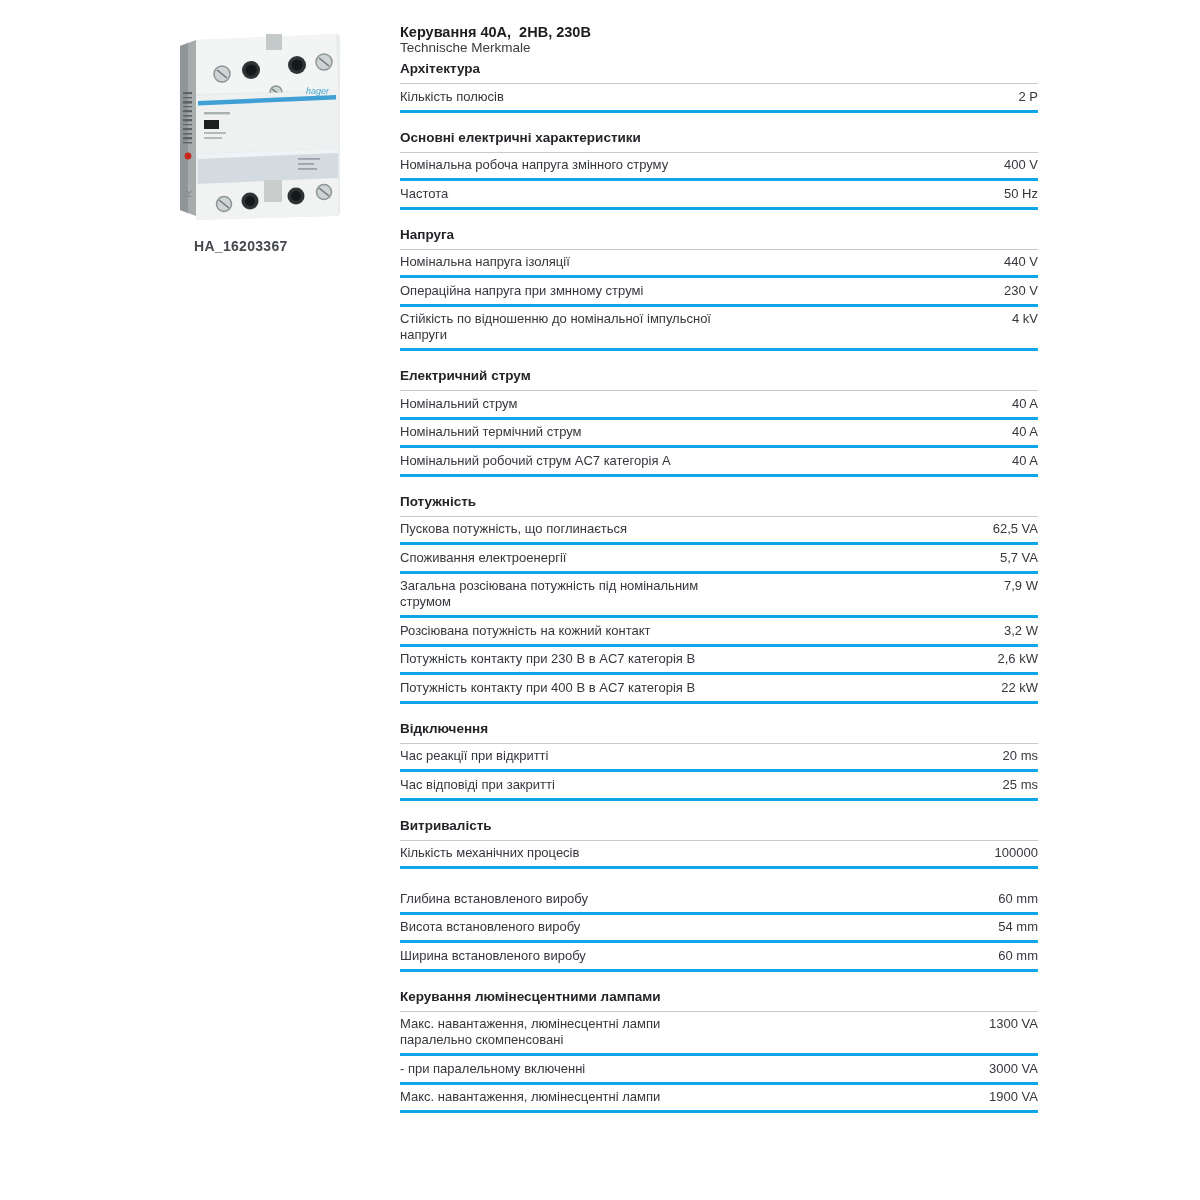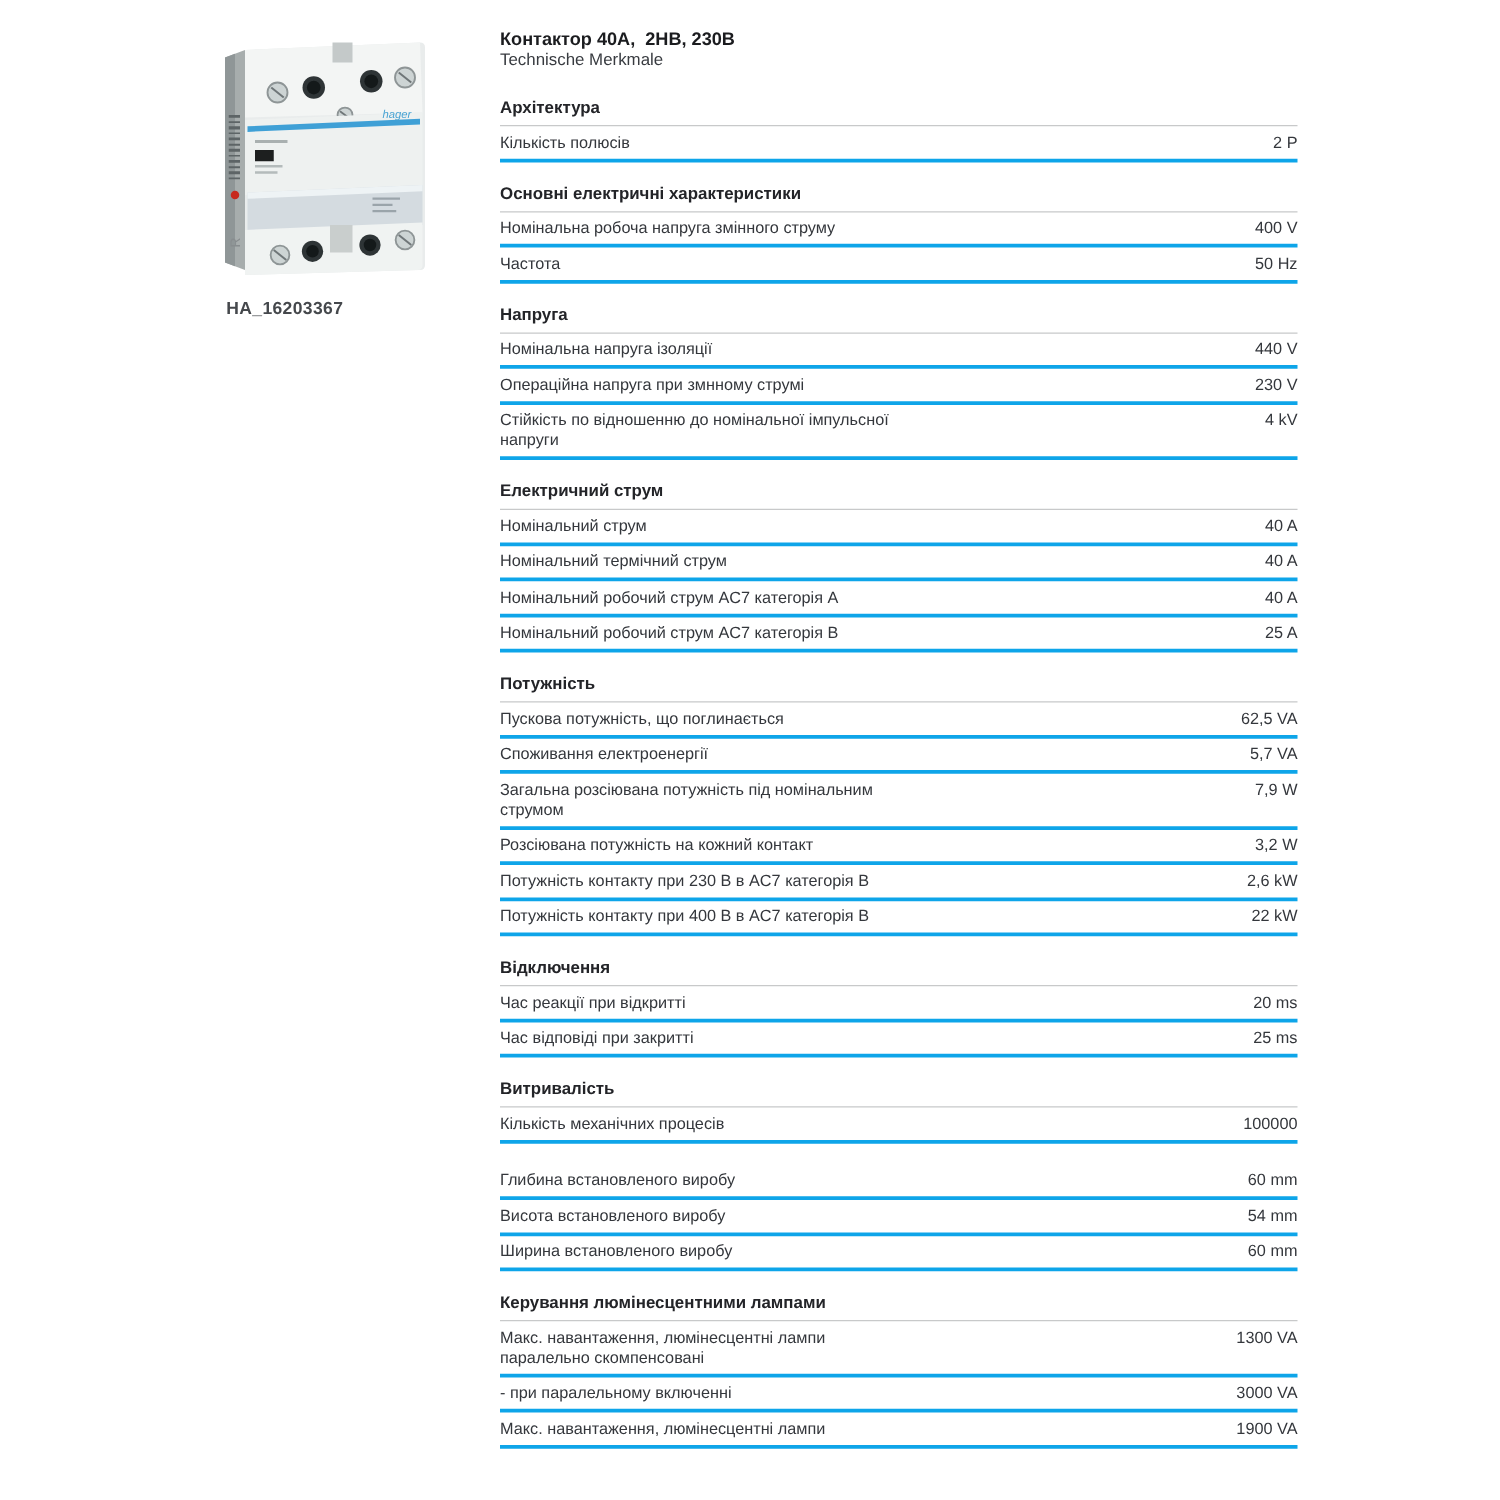--- a/index.html
+++ b/index.html
@@ -22,21 +22,21 @@
     left: 178px;
     top: 32px;
     width: 185px;
   }
   .figure {
     width: 172px;
     height: 192px;
   }
   .caption {
     margin-top: 14px;
-    margin-left: 3px;
+    margin-left: 16px;
     font-size: 14px;
     font-weight: bold;
     color: #45484c;
     letter-spacing: 0.3px;
   }
   
   .right-col {
     position: absolute;
     left: 400px;
     top: 24px;
@@ -47,21 +47,21 @@
     line-height: 16px;
     font-weight: bold;
     color: #1b1c1f;
     white-space: pre-wrap;
   }
   .subtitle {
     font-size: 13.5px;
     line-height: 15px;
     color: #383b40;
   }
-  .sections { margin-top: 23px; }
+  .sections { margin-top: 6px; }
   .section { margin-bottom: 17px; }
   .section-h {
     font-size: 13.5px;
     line-height: 15px;
     font-weight: bold;
     color: #232428;
     padding-bottom: 7px;
     border-bottom: 1px solid #c8c9ca;
     white-space: pre-wrap;
   }
@@ -164,21 +164,21 @@
           <circle cx="118" cy="164" r="5" fill="#14191a"></circle>
           <circle cx="146" cy="160" r="7.5" fill="#cdd4d4" stroke="#8e9596" stroke-width="1.5"></circle>
           <line x1="141" y1="156" x2="151" y2="164" stroke="#6f7678" stroke-width="1.6"></line>
         </g>
       </svg>
     </div>
     <div class="caption">HA_16203367</div>
   </div>
 
   <div class="right-col">
-    <div class="title">Контактор 40А,  2НВ, 230В</div>
+    <div class="title">Керування 40А,  2НВ, 230В</div>
     <div class="subtitle">Technische Merkmale</div>
     <div class="sections">
         <div class="section">
           <div class="section-h">Архітектура</div>
           <div class="row">
             <span class="lbl">Кількість полюсів</span>
             <span class="val">2 P</span>
           </div>
         </div>
         <div class="section">
@@ -214,24 +214,20 @@
             <span class="val">40 A</span>
           </div>
           <div class="row">
             <span class="lbl">Номінальний термічний струм</span>
             <span class="val">40 A</span>
           </div>
           <div class="row">
             <span class="lbl">Номінальний робочий струм AC7 категорія A</span>
             <span class="val">40 A</span>
           </div>
-          <div class="row">
-            <span class="lbl">Номінальний робочий струм AC7 категорія B</span>
-            <span class="val">25 A</span>
-          </div>
         </div>
         <div class="section">
           <div class="section-h">Потужність</div>
           <div class="row">
             <span class="lbl">Пускова потужність, що поглинається</span>
             <span class="val">62,5 VA</span>
           </div>
           <div class="row">
             <span class="lbl">Споживання електроенергії</span>
             <span class="val">5,7 VA</span>

